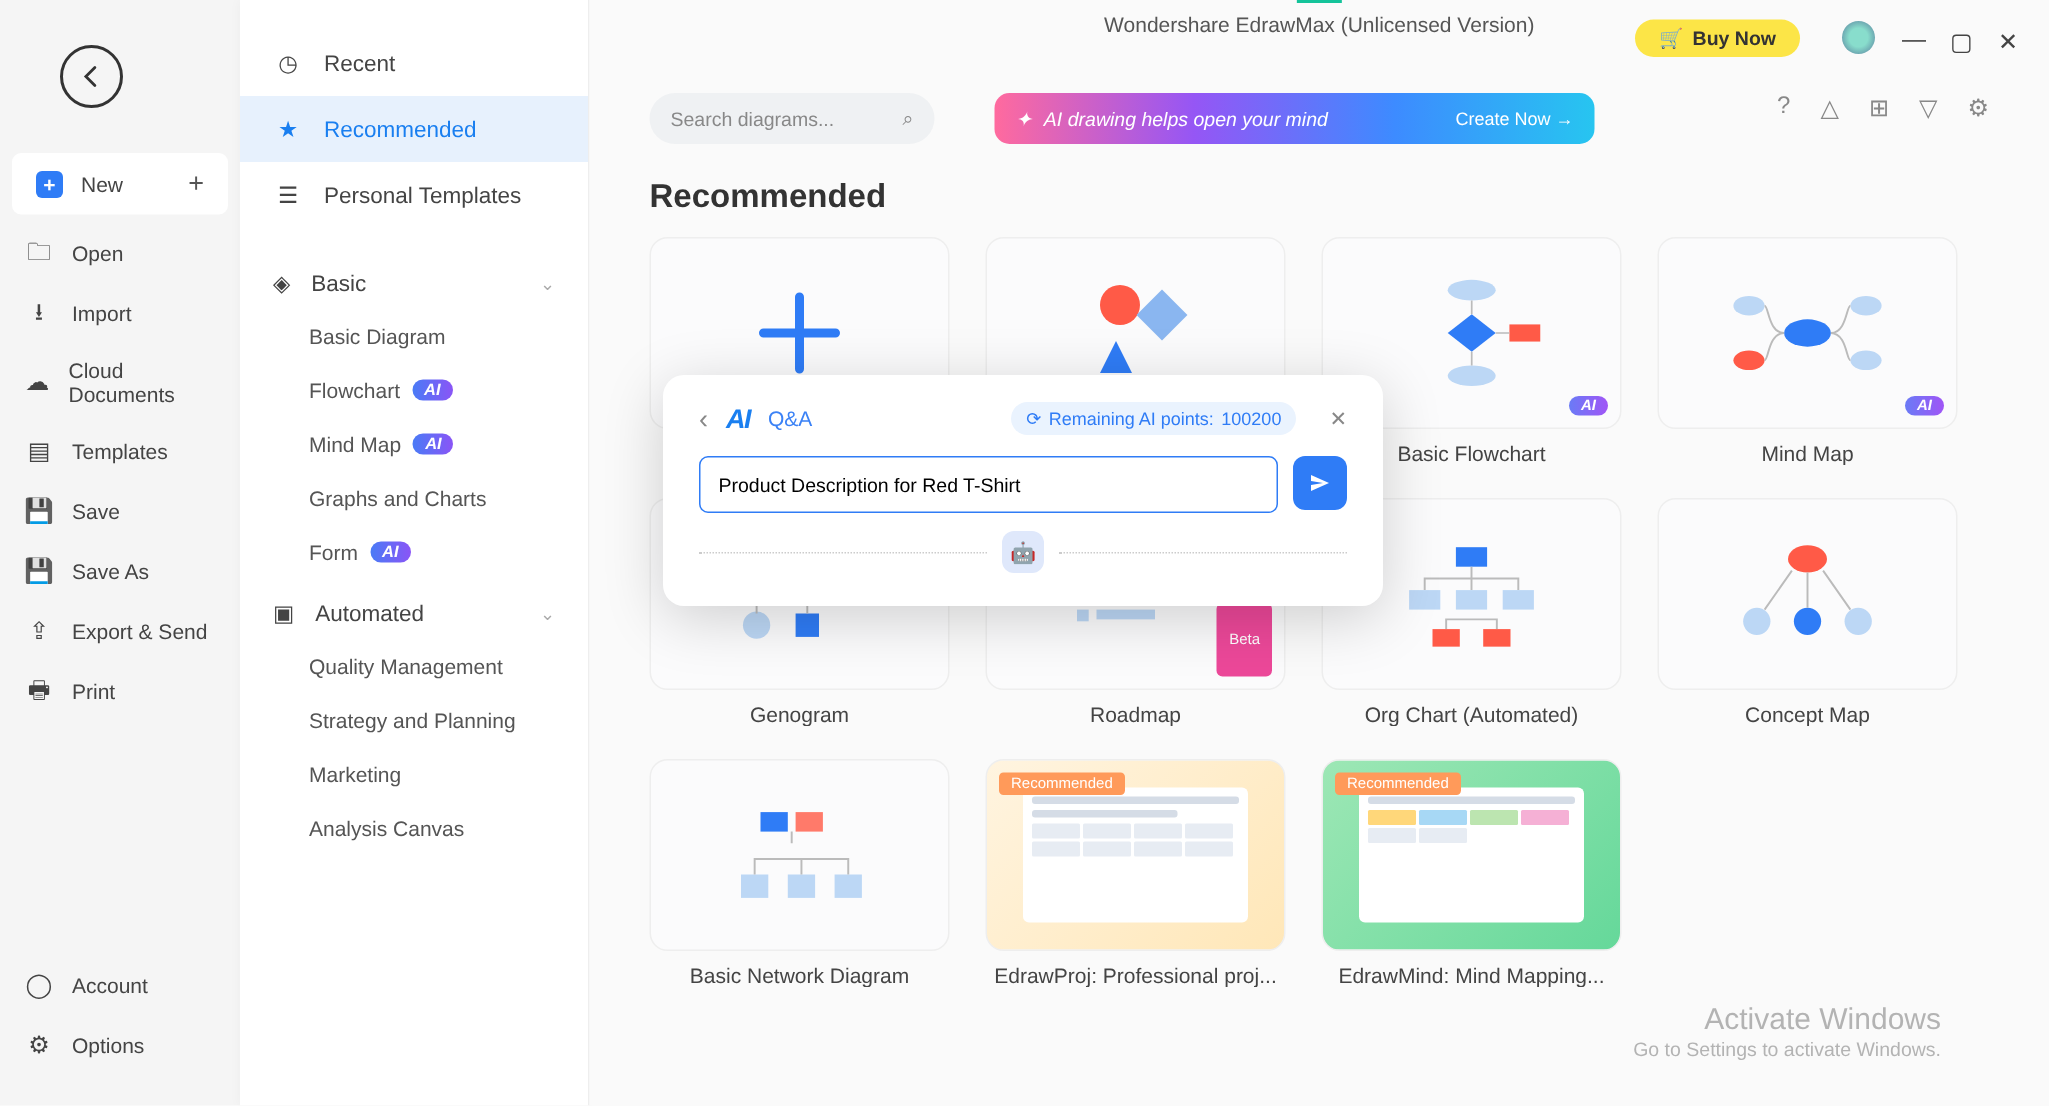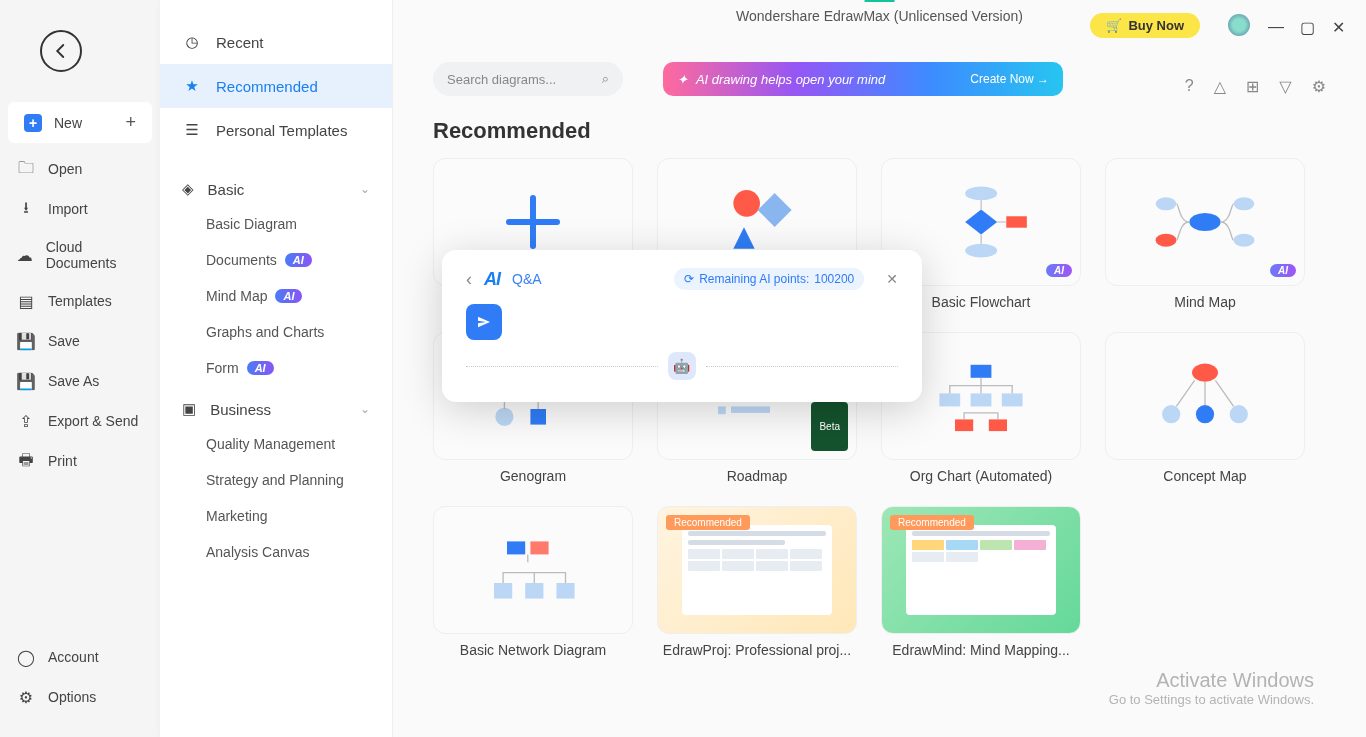--- a/index.html
+++ b/index.html
@@ -29,55 +29,55 @@
 
 .main { flex: 1; height: 100%; background: #fafafa; position: relative; overflow-y: auto; }
 .topbar { height: 50px; display:flex; align-items:center; padding: 0 20px; position:relative; }
 .title { position:absolute; left:50%; transform:translateX(-50%); color:#555; font-size:14px; top:8px; }
 .title::after { content:""; position:absolute; width:30px; height:3px; background:#14c39a; top:-9px; left:50%; transform:translateX(-50%); }
 .win-controls { margin-left:auto; display:flex; align-items:center; gap: 18px; }
 .buy { background:#fce547; color:#333; padding:5px 16px; border-radius:14px; font-size:13px; font-weight:600; display:flex; align-items:center; gap:6px; cursor:pointer; margin-right: 10px; }
 .avatar { width:22px; height:22px; border-radius:50%; background: radial-gradient(circle, #8dc 40%, #579 100%); }
 .wc { width:14px; height:14px; cursor:pointer; color:#444; }
 
-.toolbar2 { display:flex; align-items:flex-end; padding: 12px 40px 0 40px; gap: 40px; }
+.toolbar2 { display:flex; align-items:flex-start; padding: 12px 40px 0 40px; gap: 40px; }
 .search-box { width: 190px; height:34px; background:#eff1f3; border-radius:17px; display:flex; align-items:center; padding:0 14px; color:#888; font-size:13px; }
 .search-box .sicon { margin-left:auto; }
 .ai-banner { flex:0 0 400px; height:34px; border-radius:10px; background: linear-gradient(90deg,#ff6a9e,#9556f5,#3d8bff,#27c5f0); color:#fff; display:flex; align-items:center; padding:0 14px; font-size:13px; font-style:italic; gap:8px; }
 .ai-banner .create { margin-left:auto; font-style:normal; font-size:12px; }
 .toolbar2 .right-icons { margin-left:auto; display:flex; gap:20px; color:#888; }
 
 .section-title { font-size:22px; font-weight:700; color:#333; padding: 22px 40px 14px 40px; }
 
 .grid { display:grid; grid-template-columns: repeat(4, 200px); gap: 22px 24px; padding: 0 40px 40px 40px; }
 .card { display:flex; flex-direction:column; align-items:center; gap:8px; }
 .thumb { width:200px; height:128px; background:#fbfbfc; border:1px solid #eee; border-radius:12px; display:flex; align-items:center; justify-content:center; position:relative; }
 .card-label { color:#444; font-size:14px; text-align:center; width:200px; white-space:nowrap; overflow:hidden; text-overflow:ellipsis; }
 .ai-tag { position:absolute; right:8px; bottom:8px; background: linear-gradient(90deg,#6a7bf6,#a055f6); color:#fff; font-size:10px; padding:1px 8px; border-radius:10px; font-style:italic; font-weight:600; }
-.beta-tag { position:absolute; right:8px; bottom:8px; background:#14532d; color:#fff; font-size:10px; padding:19px 8px; border-radius:4px; }
+.beta-tag { position:absolute; right:8px; bottom:8px; background:#ec4899; color:#fff; font-size:10px; padding:19px 8px; border-radius:4px; }
 .rec-tag { position:absolute; left:8px; top:8px; background:#ff9a5a; color:#fff; font-size:10px; padding:2px 8px; border-radius:3px; }
 
 .thumb svg { max-width: 130px; max-height: 80px; }
 
 
 .ai-popup { position:absolute; left: 442px; top: 250px; width: 480px; background:#fff; border-radius:14px; box-shadow: 0 8px 40px rgba(0,0,0,0.18); padding: 18px 24px 22px 24px; z-index: 100; }
 .ai-popup-head { display:flex; align-items:center; gap:12px; margin-bottom:14px; }
 .ai-popup-head .back { color:#888; font-size:18px; cursor:pointer; }
 .ai-popup-head .ailogo { color:#1a7ff0; font-weight:700; font-style:italic; font-size:18px; letter-spacing:-1px; }
 .ai-popup-head .qa { color:#3b82f6; font-size:14px;text-align:right; }
 .ai-popup-head .points { margin-left:auto; background:#eaf3fe; color:#2f7cf6; font-size:12px; padding:4px 10px; border-radius:12px; display:flex; align-items:center; gap:5px; }
 .ai-popup-head .close { color:#888; font-size:14px; cursor:pointer; margin-left:10px; }
 .ai-input-row { display:flex; gap:10px; }
 .ai-input { flex:1; height:38px; border:1px solid #2f7cf6; border-radius:6px; padding:0 12px; font-size:13px; outline:none; }
 .send-btn { width:36px; height:36px; background:#2f7cf6; border-radius:8px; display:flex; align-items:center; justify-content:center; cursor:pointer; }
 .loader-row { margin-top:12px; display:flex; align-items:center; justify-content:center; gap:10px; }
 .loader-line { flex:1; border-top:1px dotted #ccc; }
 .loader-icon { width:28px; height:28px; border-radius:8px; background:#dfe8fb; display:flex; align-items:center; justify-content:center; font-size:14px; }
 
-.watermark { position:absolute; right:52px; bottom:30px; color:rgba(120,120,120,0.55); text-align:right; }
+.watermark { position:absolute; right:72px; bottom:30px; color:rgba(120,120,120,0.55); text-align:right; }
 .watermark .w1 { font-size:20px; }
 .watermark .w2 { font-size:13px; }
 
 .screenshot-thumb { background: linear-gradient(135deg,#fff4e0,#ffe7b8); }
 .screenshot-thumb.green { background: linear-gradient(135deg,#9de7b5,#65d89a); }
 .mock-window { width:150px; height:90px; background:#fff; border-radius:4px; padding:6px; }
 .mock-window .mline { height:5px; background:#d5dce6; border-radius:2px; margin-bottom:4px; }
 .mock-window .mblock { display:flex; gap:2px; flex-wrap:wrap; }
 .mock-window .mcell { width:32px; height:10px; background:#e7ecf3; border-radius:1px; }
 </style>
@@ -161,38 +161,38 @@
 
     <div class="p2-section">
         <span class="picon">◈</span>
         <span>Basic</span>
         <span class="chev">⌄</span>
       </div>
     <div class="p2-sub">
         <span>Basic Diagram</span>
       </div>
     <div class="p2-sub">
-        <span>Documents</span>
+        <span>Flowchart</span>
         <span class="ai-badge">AI</span>
       </div>
     <div class="p2-sub">
         <span>Mind Map</span>
         <span class="ai-badge">AI</span>
       </div>
     <div class="p2-sub">
         <span>Graphs and Charts</span>
       </div>
     <div class="p2-sub">
         <span>Form</span>
         <span class="ai-badge">AI</span>
       </div>
 
     <div class="p2-section">
         <span class="picon">▣</span>
-        <span>Business</span>
+        <span>Automated</span>
         <span class="chev">⌄</span>
       </div>
     <div class="p2-sub">
         <span>Quality Management</span>
       </div>
     <div class="p2-sub">
         <span>Strategy and Planning</span>
       </div>
     <div class="p2-sub">
         <span>Marketing</span>
@@ -415,20 +415,21 @@
     <span class="ailogo">AI</span>
     <span class="qa">Q&amp;A</span>
     <span class="points">
       <span>⟳</span>
       <span>Remaining AI points: </span>
         <span>100200</span>
     </span>
     <span class="close">✕</span>
   </div>
   <div class="ai-input-row">
+    <input class="ai-input" value="Product Description for Red T-Shirt" style="">
     <div class="send-btn">
       <svg width="16" height="16" viewBox="0 0 24 24">
           <path d="M3 20l18-8L3 4v6l12 2-12 2z" fill="#fff"></path>
         </svg>
     </div>
   </div>
   <div class="loader-row">
     <div class="loader-line"></div>
     <div class="loader-icon">🤖</div>
     <div class="loader-line"></div>

